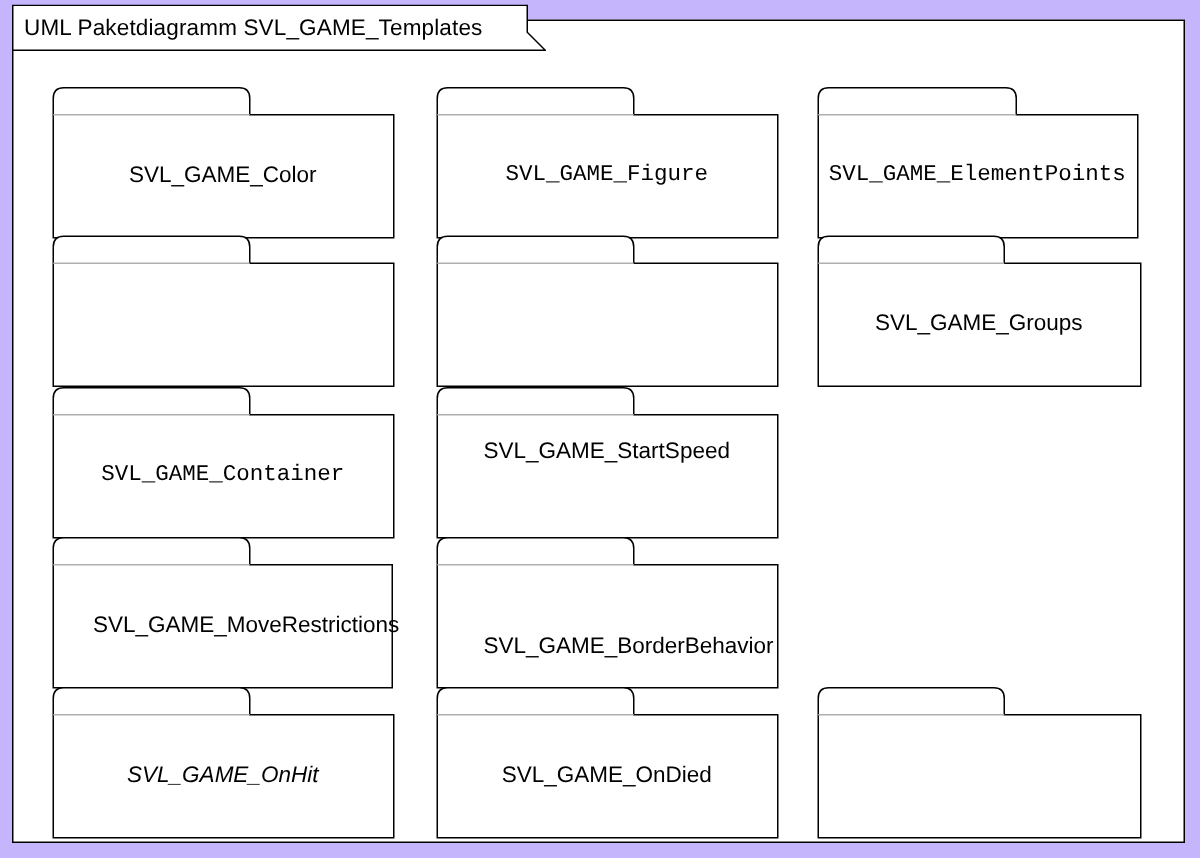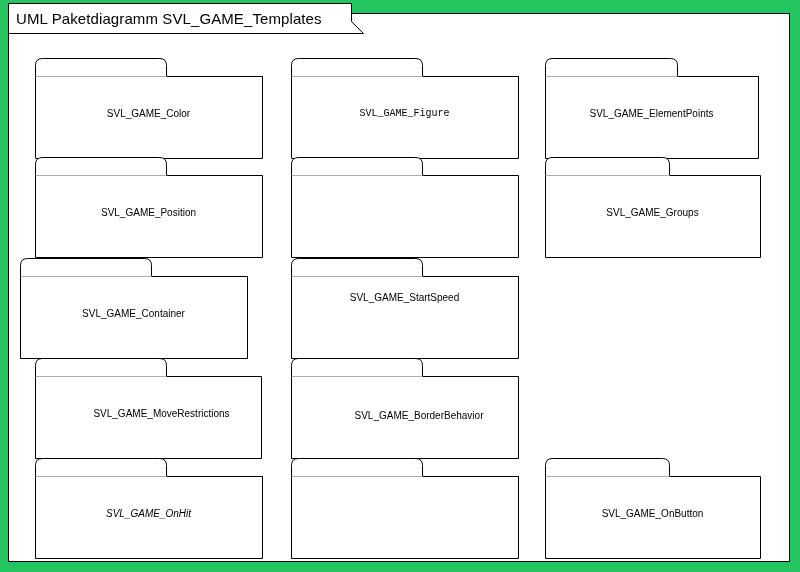--- a/index.html
+++ b/index.html
@@ -8,21 +8,21 @@
     padding: 0;
     background: #ffffff;
   }
   body {
     font-family: "Liberation Sans", sans-serif;
   }
   #canvas {
     position: relative;
     width: 800px;
     height: 572px;
-    background: #22c55e;
+    background: #c4b5fd;
     overflow: hidden;
   }
 
   
   #diagram-frame {
     position: absolute;
     left: 8px;
     top: 13px;
     width: 782px;
     height: 549px;
@@ -66,21 +66,21 @@
     left: 0;
     top: 0;
     display: block;
     overflow: visible;
   }
   .package-label {
     position: absolute;
     left: 0;
     right: 0;
     text-align: center;
-    font-size: 10px;
+    font-size: 15px;
     color: #000000;
     white-space: nowrap;
   }
 </style>
 </head>
 <body>
 
 <div id="canvas">
 
   <div id="diagram-frame"></div>
@@ -105,43 +105,42 @@
           <path d="M 0.5 100.5 L 0.5 7.5 Q 0.5 0.5 7.5 0.5 L 124.5 0.5 Q 131.5 0.5 131.5 7.5 L 131.5 18.5 L 227.5 18.5 L 227.5 100.5 Z" fill="#ffffff" stroke="#000000" stroke-width="1"></path>
           <line x1="0.5" y1="18.5" x2="131.5" y2="18.5" stroke="#b0b0b0" stroke-width="1"></line>
         </svg>
         <div class="package-label" style="top: 50px; font-family: Liberation Mono, monospace;">SVL_GAME_Figure</div>
       </div>
       <div class="package" style="left: 545px; top: 58px; width: 213px; height: 100px;">
         <svg width="215" height="102" viewBox="0 0 215 102">
           <path d="M 0.5 100.5 L 0.5 7.5 Q 0.5 0.5 7.5 0.5 L 125.5 0.5 Q 132.5 0.5 132.5 7.5 L 132.5 18.5 L 213.5 18.5 L 213.5 100.5 Z" fill="#ffffff" stroke="#000000" stroke-width="1"></path>
           <line x1="0.5" y1="18.5" x2="132.5" y2="18.5" stroke="#b0b0b0" stroke-width="1"></line>
         </svg>
-        <div class="package-label" style="top: 50px;">SVL_GAME_ElementPoints</div>
+        <div class="package-label" style="top: 50px; font-family: Liberation Mono, monospace;">SVL_GAME_ElementPoints</div>
       </div>
       <div class="package" style="left: 35px; top: 157px; width: 227px; height: 100px;">
         <svg width="229" height="102" viewBox="0 0 229 102">
           <path d="M 0.5 100.5 L 0.5 7.5 Q 0.5 0.5 7.5 0.5 L 124.5 0.5 Q 131.5 0.5 131.5 7.5 L 131.5 18.5 L 227.5 18.5 L 227.5 100.5 Z" fill="#ffffff" stroke="#000000" stroke-width="1"></path>
           <line x1="0.5" y1="18.5" x2="131.5" y2="18.5" stroke="#b0b0b0" stroke-width="1"></line>
         </svg>
-        <div class="package-label" style="top: 50px;">SVL_GAME_Position</div>
       </div>
       <div class="package" style="left: 291px; top: 157px; width: 227px; height: 100px;">
         <svg width="229" height="102" viewBox="0 0 229 102">
           <path d="M 0.5 100.5 L 0.5 7.5 Q 0.5 0.5 7.5 0.5 L 124.5 0.5 Q 131.5 0.5 131.5 7.5 L 131.5 18.5 L 227.5 18.5 L 227.5 100.5 Z" fill="#ffffff" stroke="#000000" stroke-width="1"></path>
           <line x1="0.5" y1="18.5" x2="131.5" y2="18.5" stroke="#b0b0b0" stroke-width="1"></line>
         </svg>
       </div>
       <div class="package" style="left: 545px; top: 157px; width: 215px; height: 100px;">
         <svg width="217" height="102" viewBox="0 0 217 102">
           <path d="M 0.5 100.5 L 0.5 7.5 Q 0.5 0.5 7.5 0.5 L 117.5 0.5 Q 124.5 0.5 124.5 7.5 L 124.5 18.5 L 215.5 18.5 L 215.5 100.5 Z" fill="#ffffff" stroke="#000000" stroke-width="1"></path>
           <line x1="0.5" y1="18.5" x2="124.5" y2="18.5" stroke="#b0b0b0" stroke-width="1"></line>
         </svg>
         <div class="package-label" style="top: 50px;">SVL_GAME_Groups</div>
       </div>
-      <div class="package" style="left: 20px; top: 258px; width: 227px; height: 100px;">
+      <div class="package" style="left: 35px; top: 258px; width: 227px; height: 100px; font-family: Liberation Mono, monospace;">
         <svg width="229" height="102" viewBox="0 0 229 102">
           <path d="M 0.5 100.5 L 0.5 7.5 Q 0.5 0.5 7.5 0.5 L 124.5 0.5 Q 131.5 0.5 131.5 7.5 L 131.5 18.5 L 227.5 18.5 L 227.5 100.5 Z" fill="#ffffff" stroke="#000000" stroke-width="1"></path>
           <line x1="0.5" y1="18.5" x2="131.5" y2="18.5" stroke="#b0b0b0" stroke-width="1"></line>
         </svg>
         <div class="package-label" style="top: 50px;">SVL_GAME_Container</div>
       </div>
       <div class="package" style="left: 291px; top: 258px; width: 227px; height: 100px;">
         <svg width="229" height="102" viewBox="0 0 229 102">
           <path d="M 0.5 100.5 L 0.5 7.5 Q 0.5 0.5 7.5 0.5 L 124.5 0.5 Q 131.5 0.5 131.5 7.5 L 131.5 18.5 L 227.5 18.5 L 227.5 100.5 Z" fill="#ffffff" stroke="#000000" stroke-width="1"></path>
           <line x1="0.5" y1="18.5" x2="131.5" y2="18.5" stroke="#b0b0b0" stroke-width="1"></line>
@@ -153,37 +152,37 @@
           <path d="M 0.5 100.5 L 0.5 7.5 Q 0.5 0.5 7.5 0.5 L 124.5 0.5 Q 131.5 0.5 131.5 7.5 L 131.5 18.5 L 226.5 18.5 L 226.5 100.5 Z" fill="#ffffff" stroke="#000000" stroke-width="1"></path>
           <line x1="0.5" y1="18.5" x2="131.5" y2="18.5" stroke="#b0b0b0" stroke-width="1"></line>
         </svg>
         <div class="package-label" style="top: 50px; margin-left: 27px;">SVL_GAME_MoveRestrictions</div>
       </div>
       <div class="package" style="left: 291px; top: 358px; width: 227px; height: 100px;">
         <svg width="229" height="102" viewBox="0 0 229 102">
           <path d="M 0.5 100.5 L 0.5 7.5 Q 0.5 0.5 7.5 0.5 L 124.5 0.5 Q 131.5 0.5 131.5 7.5 L 131.5 18.5 L 227.5 18.5 L 227.5 100.5 Z" fill="#ffffff" stroke="#000000" stroke-width="1"></path>
           <line x1="0.5" y1="18.5" x2="131.5" y2="18.5" stroke="#b0b0b0" stroke-width="1"></line>
         </svg>
-        <div class="package-label" style="top: 52px; margin-left: 29px;">SVL_GAME_BorderBehavior</div>
+        <div class="package-label" style="top: 64px; margin-left: 29px;">SVL_GAME_BorderBehavior</div>
       </div>
       <div class="package" style="left: 35px; top: 458px; width: 227px; height: 100px;">
         <svg width="229" height="102" viewBox="0 0 229 102">
           <path d="M 0.5 100.5 L 0.5 7.5 Q 0.5 0.5 7.5 0.5 L 124.5 0.5 Q 131.5 0.5 131.5 7.5 L 131.5 18.5 L 227.5 18.5 L 227.5 100.5 Z" fill="#ffffff" stroke="#000000" stroke-width="1"></path>
           <line x1="0.5" y1="18.5" x2="131.5" y2="18.5" stroke="#b0b0b0" stroke-width="1"></line>
         </svg>
         <div class="package-label" style="top: 50px; font-style: italic;">SVL_GAME_OnHit</div>
       </div>
       <div class="package" style="left: 291px; top: 458px; width: 227px; height: 100px;">
         <svg width="229" height="102" viewBox="0 0 229 102">
           <path d="M 0.5 100.5 L 0.5 7.5 Q 0.5 0.5 7.5 0.5 L 124.5 0.5 Q 131.5 0.5 131.5 7.5 L 131.5 18.5 L 227.5 18.5 L 227.5 100.5 Z" fill="#ffffff" stroke="#000000" stroke-width="1"></path>
           <line x1="0.5" y1="18.5" x2="131.5" y2="18.5" stroke="#b0b0b0" stroke-width="1"></line>
         </svg>
+        <div class="package-label" style="top: 50px;">SVL_GAME_OnDied</div>
       </div>
       <div class="package" style="left: 545px; top: 458px; width: 215px; height: 100px;">
         <svg width="217" height="102" viewBox="0 0 217 102">
           <path d="M 0.5 100.5 L 0.5 7.5 Q 0.5 0.5 7.5 0.5 L 117.5 0.5 Q 124.5 0.5 124.5 7.5 L 124.5 18.5 L 215.5 18.5 L 215.5 100.5 Z" fill="#ffffff" stroke="#000000" stroke-width="1"></path>
           <line x1="0.5" y1="18.5" x2="124.5" y2="18.5" stroke="#b0b0b0" stroke-width="1"></line>
         </svg>
-        <div class="package-label" style="top: 50px;">SVL_GAME_OnButton</div>
       </div>
     </div>
 
 </div>
 
 </body></html>

